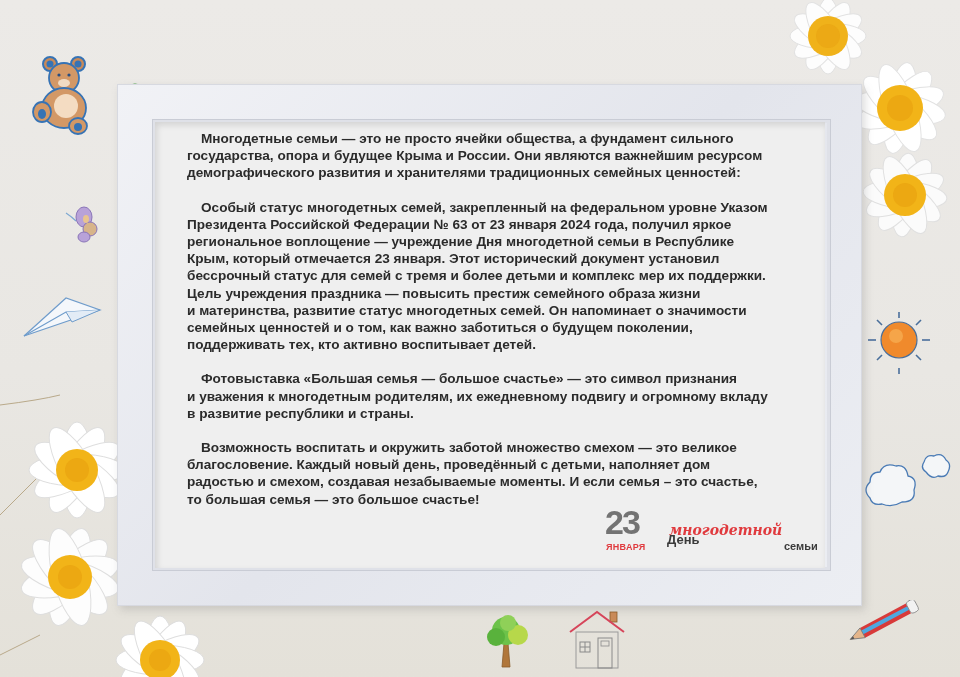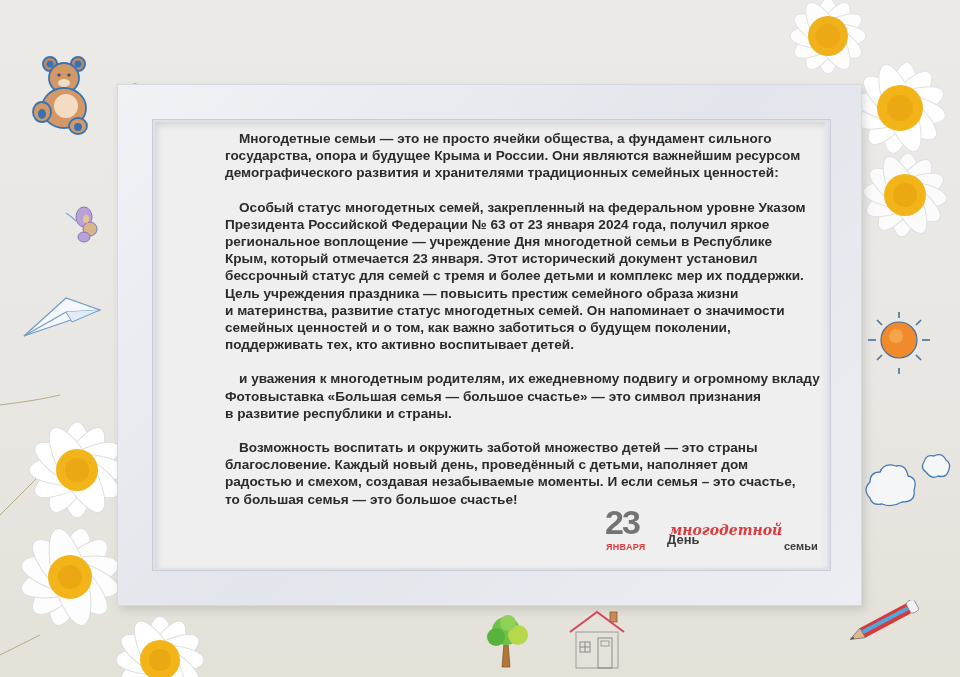--- a/index.html
+++ b/index.html
@@ -31,21 +31,21 @@
     .mat {
       position: absolute; left: 155px; top: 122px; width: 670px; height: 446px;
       background: #efefef;
       box-shadow: inset 2px 3px 6px rgba(0,0,0,0.12);
     }
 
     .text-block {
       position: absolute; left: 187px; top: 130px; width: 615px;
       font-size: 13.6px; font-weight: bold; color: #2b2b2b; line-height: 17.2px;
     }
-    .text-block p { margin-bottom: 17px; text-indent: 14px; margin-left: 38px; }
+    .text-block p { margin-bottom: 17px; text-indent: 14px; }
     .text-block p span.ln { display: block; white-space: nowrap; }
     .text-block p span.ln:not(:first-child) { text-indent: 0; }
 
     
     .day-logo { position: absolute; left: 603px; top: 505px; width: 190px; height: 50px; }
     .day-num { position: absolute; left: 2px; top: -2px; font-size: 34px; font-weight: bold; color: #737373; letter-spacing: -2px; font-family: "Liberation Sans", sans-serif; }
     .day-month { position: absolute; left: 3px; top: 37px; font-size: 9px; font-weight: bold; color: #e03a3e; letter-spacing: 0.3px; }
     .day-w1 { position: absolute; left: 64px; top: 3px; font-size: 13px; color: #3b3b3b; font-weight: bold; margin-top: 24px; }
     .day-w2 { position: absolute; left: 66px; top: 17px; font-size: 14px; color: #e03a3e; font-style: italic; font-weight: bold; font-family: "DejaVu Serif", serif; }
     .day-w3 { position: absolute; left: 137px; top: 35px; font-size: 11px; color: #3b3b3b; font-weight: bold; margin-left: 44px; }
@@ -238,26 +238,26 @@
     <span class="ln">Президента Российской Федерации № 63 от 23 января 2024 года, получил яркое</span>
     <span class="ln">региональное воплощение — учреждение Дня многодетной семьи в Республике</span>
     <span class="ln">Крым, который отмечается 23 января. Этот исторический документ установил</span>
     <span class="ln">бессрочный статус для семей с тремя и более детьми и комплекс мер их поддержки.</span>
     <span class="ln">Цель учреждения праздника — повысить престиж семейного образа жизни</span>
     <span class="ln">и материнства, развитие статус многодетных семей. Он напоминает о значимости</span>
     <span class="ln">семейных ценностей и о том, как важно заботиться о будущем поколении,</span>
     <span class="ln">поддерживать тех, кто активно воспитывает детей.</span>
   </p>
   <p>
+    <span class="ln">Фотовыставка «Большая семья — большое счастье» — это символ признания</span>
     <span class="ln">и уважения к многодетным родителям, их ежедневному подвигу и огромному вкладу</span>
-    <span class="ln">Фотовыставка «Большая семья — большое счастье» — это символ признания</span>
     <span class="ln">в развитие республики и страны.</span>
   </p>
   <p>
-    <span class="ln">Возможность воспитать и окружить заботой множество детей — это страны</span>
+    <span class="ln">Возможность воспитать и окружить заботой множество смехом — это великое</span>
     <span class="ln">благословение. Каждый новый день, проведённый с детьми, наполняет дом</span>
     <span class="ln">радостью и смехом, создавая незабываемые моменты. И если семья – это счастье,</span>
     <span class="ln">то большая семья — это большое счастье!</span>
   </p>
 </div>
 
 <div class="day-logo">
   <div class="day-num">23</div>
   <div class="day-month">ЯНВАРЯ</div>
   <div class="day-w1">День</div>

